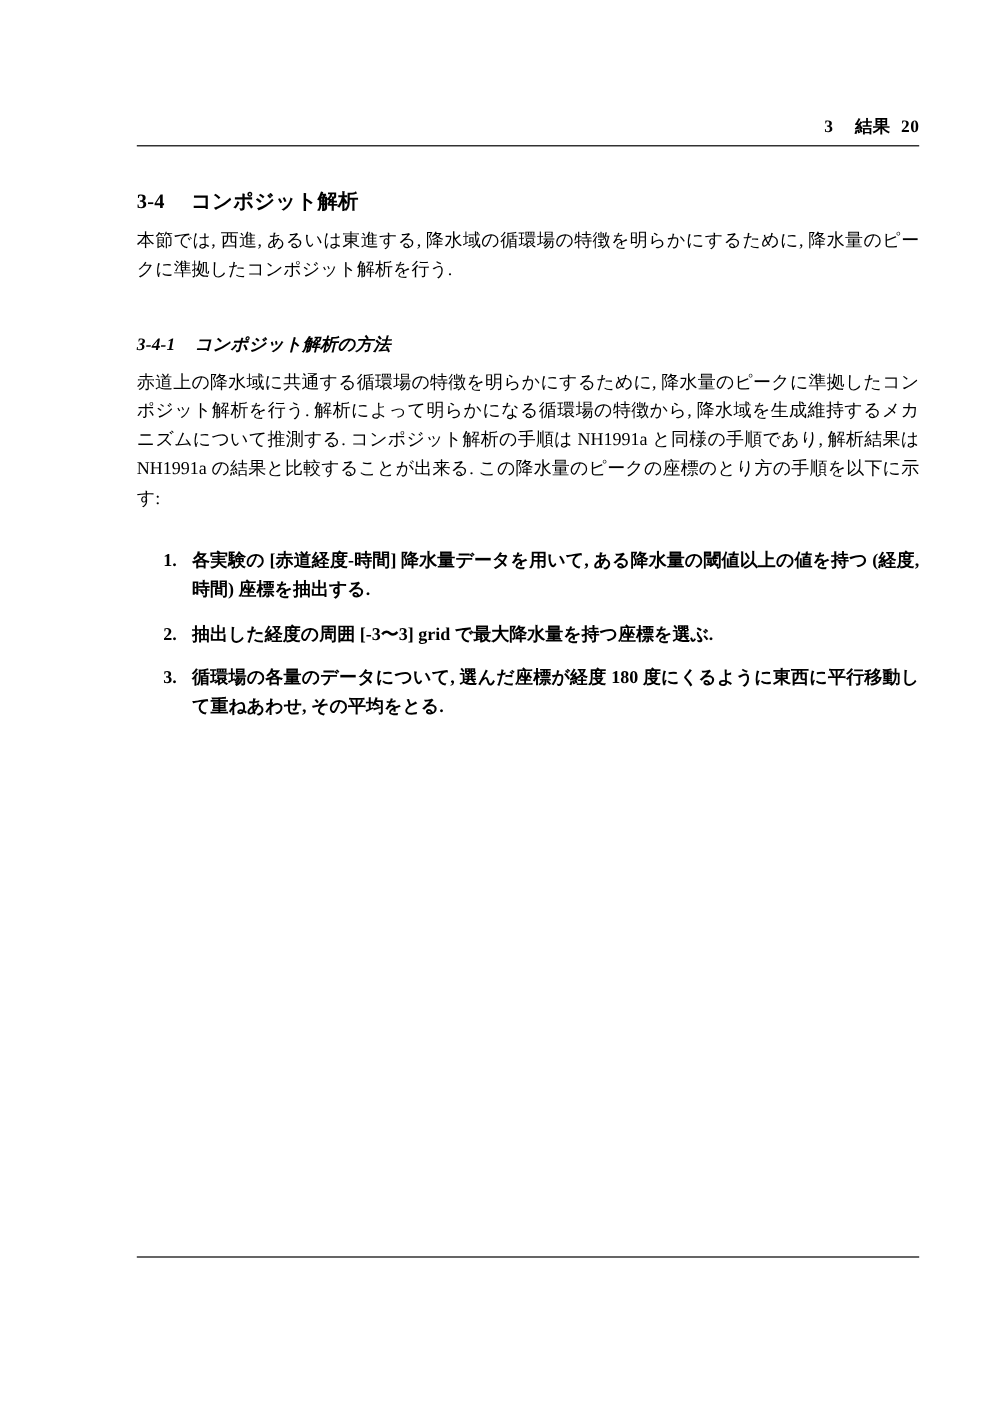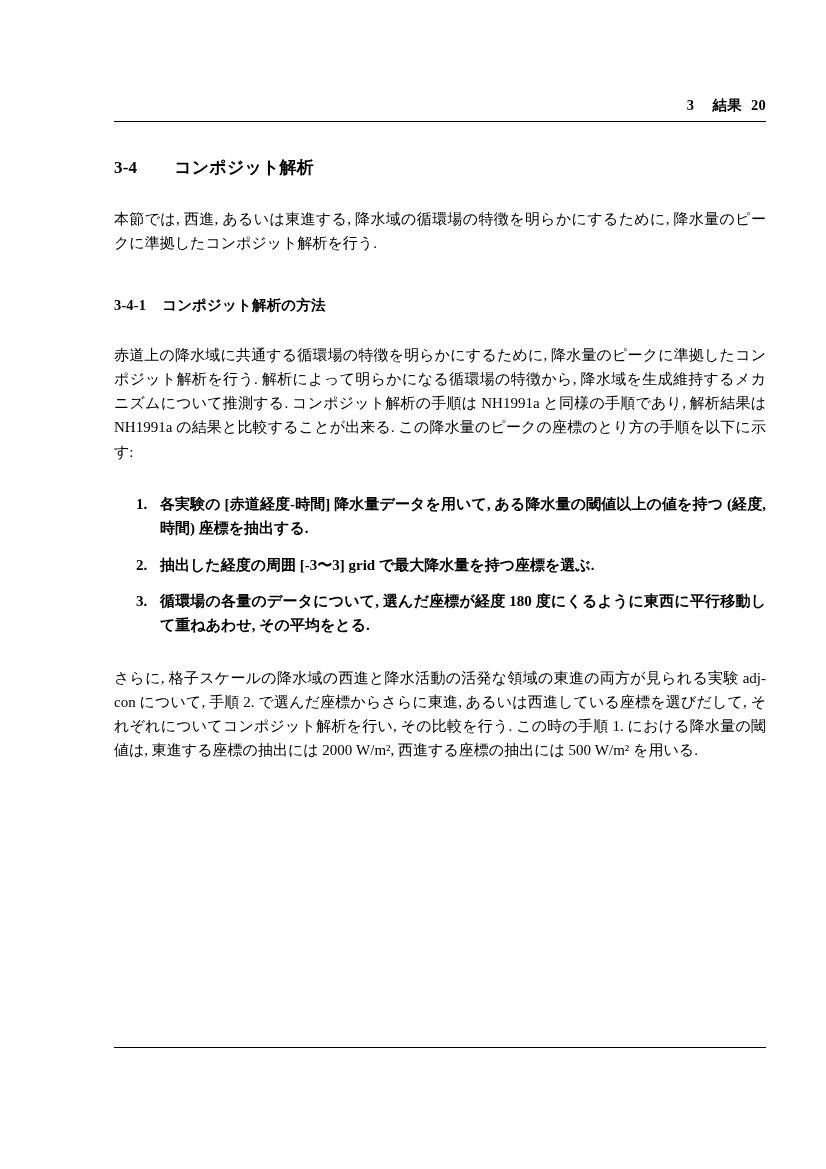--- a/index.html
+++ b/index.html
@@ -52,35 +52,36 @@
     width: 100%;
   }
 
   
   h2.sec {
     font-size: 17px;
     font-weight: bold;
     margin: 34px 0 0 0;
     letter-spacing: 0.01em;
   }
-  h2.sec .num { margin-right: 37px; }
+  h2.sec .num { margin-right: 22px; }
 
   h3.subsec {
     font-size: 14.5px;
     font-weight: bold;
     margin: 40px 0 0 0;
     letter-spacing: 0.01em;
+    font-style: italic;
   }
   h3.subsec .num { margin-right: 16px; }
 
   
   p.body {
     font-size: 15px;
     line-height: 1.62;
-    margin: 28px 0 0 0;
+    margin: 10px 0 0 0;
     text-align: justify;
     text-justify: inter-ideograph;
   }
 
   
   ol.enum {
     margin: 28px 0 0 0;
     padding-left: 0;
     list-style: none;
     counter-reset: litem;
@@ -140,19 +141,18 @@
     </h3>
 
     <p class="body">赤道上の降水域に共通する循環場の特徴を明らかにするために, 降水量のピークに準拠したコンポジット解析を行う. 解析によって明らかになる循環場の特徴から, 降水域を生成維持するメカニズムについて推測する. コンポジット解析の手順は NH1991a と同様の手順であり, 解析結果は NH1991a の結果と比較することが出来る. この降水量のピークの座標のとり方の手順を以下に示す:</p>
 
     <ol class="enum">
       <li>各実験の [赤道経度-時間] 降水量データを用いて, ある降水量の閾値以上の値を持つ (経度, 時間) 座標を抽出する.</li>
       <li>抽出した経度の周囲 [-3〜3] grid で最大降水量を持つ座標を選ぶ.</li>
       <li>循環場の各量のデータについて, 選んだ座標が経度 180 度にくるように東西に平行移動して重ねあわせ, その平均をとる.</li>
     </ol>
 
-    <p class="body">さらに, 格子スケールの降水域の西進と降水活動の活発な領域の東進の両方が見られる実験 adj-con について, 手順 2. で選んだ座標からさらに東進, あるいは西進している座標を選びだして, それぞれについてコンポジット解析を行い, その比較を行う. この時の手順 1. における降水量の閾値は, 東進する座標の抽出には 2000 W/m², 西進する座標の抽出には 500 W/m² を用いる.</p>
 
   </div>
 
   <div class="footer-rule"></div>
 
 </div>
 
 </body></html>

